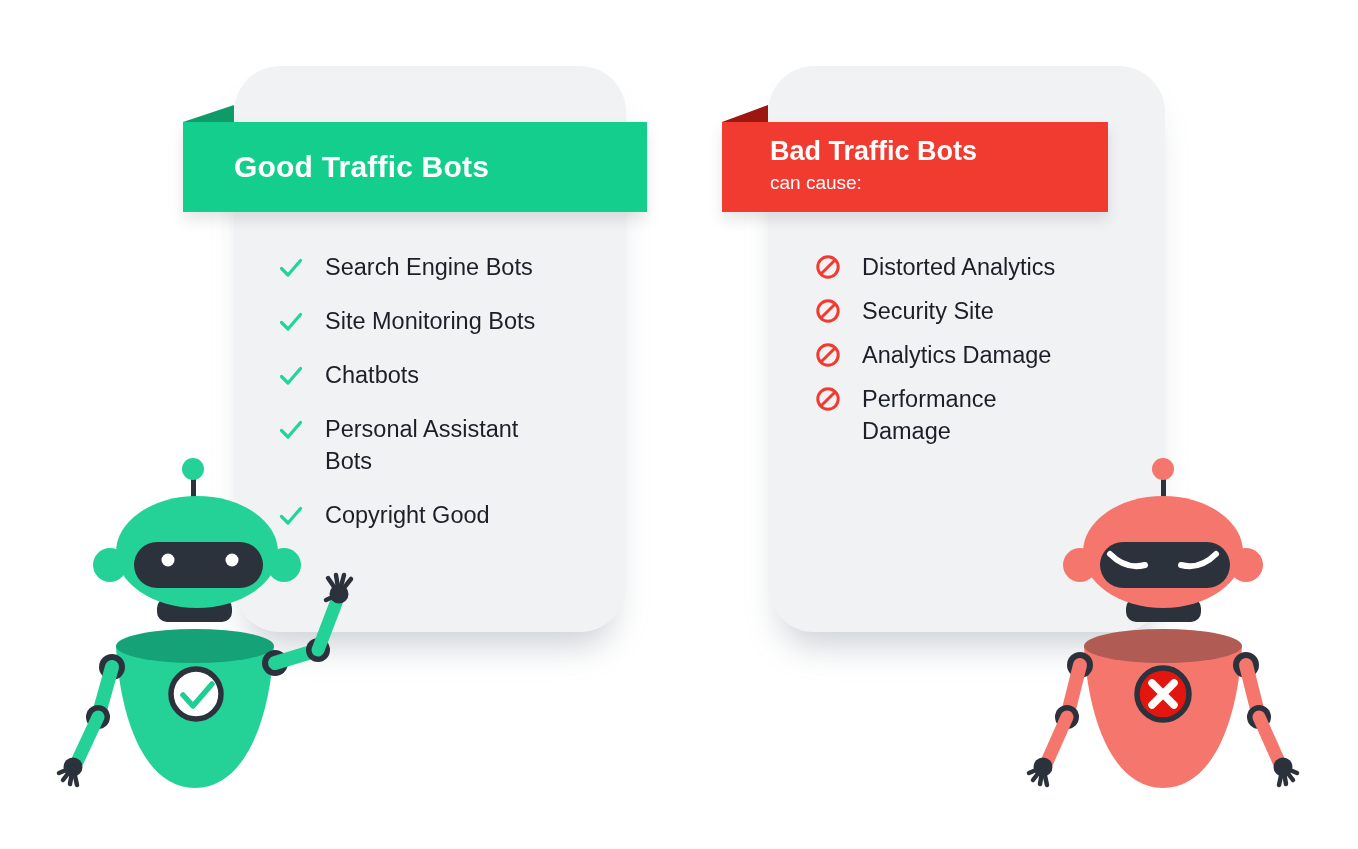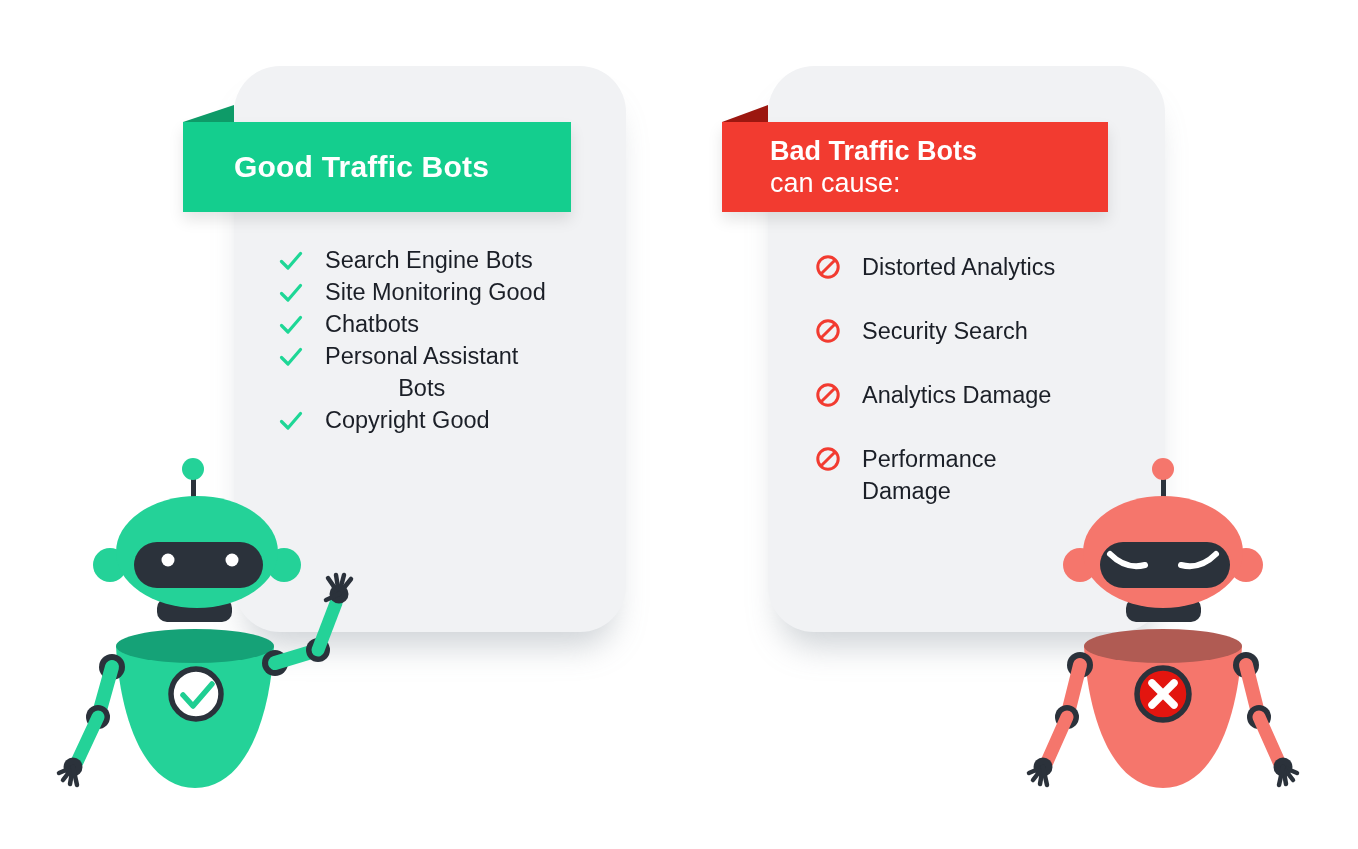--- a/index.html
+++ b/index.html
@@ -12,43 +12,43 @@
     background:#F1F2F4;border-radius:46px;z-index:1;
     box-shadow:0 26px 32px -12px rgba(130,140,150,0.38);
   }
   .card.good{left:234px;}
   .card.bad{left:768px;width:397px;}
 
   .ribbon{
     position:absolute;top:56px;height:90px;color:#ffffff;z-index:3;
     box-shadow:0 8px 14px rgba(0,0,0,0.10);
   }
-  .good .ribbon{left:-51px;width:388px;background:#14CE8E;}
+  .good .ribbon{left:-51px;width:464px;background:#14CE8E;}
   .bad  .ribbon{left:-46px;width:386px;background:#F23B30;}
   .fold{
     position:absolute;top:-17px;left:0;height:17px;
     clip-path:polygon(0 100%,100% 0,100% 100%);
   }
   .good .fold{width:51px;background:#0E9B68;}
   .bad  .fold{width:46px;background:#9C1710;}
 
   .ribbon-title-single{
     line-height:90px;padding-left:51px;font-size:30px;font-weight:bold;
     letter-spacing:0.2px;white-space:nowrap;
   }
   .ribbon-title-stack{padding:13px 0 0 48px;}
   .ribbon-title-stack .b{display:block;font-size:27px;font-weight:bold;line-height:33px;}
-  .ribbon-title-stack .r{display:block;font-size:27px;font-weight:normal;line-height:30px;}
+  .ribbon-title-stack .r{display:block;font-size:19px;font-weight:normal;line-height:30px;}
 
   .list{
     position:absolute;margin:0;padding:0;list-style:none;
     display:flex;flex-direction:column;
   }
-  .good .list{left:44px;top:178px;text-align:center;}
-  .bad  .list{left:47px;top:185px;gap:32px;}
+  .good .list{left:44px;top:185px;gap:22px;}
+  .bad  .list{left:47px;top:185px;gap:12px;}
   .item{display:flex;align-items:flex-start;gap:21px;
     font-size:23.5px;line-height:32px;color:#1B1F27;}
   .item .txt{white-space:pre-line;}
   .item .li-icon{flex:0 0 auto;margin-top:3px;}
 
   .robot{position:absolute;z-index:2;}
   .robot.good-bot{left:40px;top:448px;}
   .robot.bad-bot{left:1010px;top:448px;}
 </style>
 </head>
@@ -65,21 +65,21 @@
       <li class="item">
         <svg class="li-icon" width="26" height="26" viewBox="0 0 26 26">
           <path d="M3.5 14.5 L10 21 L22.5 6.5" fill="none" stroke="#1ED796" stroke-width="3.2" stroke-linecap="round" stroke-linejoin="round"></path>
         </svg>
         <span class="txt">Search Engine Bots</span>
       </li>
       <li class="item">
         <svg class="li-icon" width="26" height="26" viewBox="0 0 26 26">
           <path d="M3.5 14.5 L10 21 L22.5 6.5" fill="none" stroke="#1ED796" stroke-width="3.2" stroke-linecap="round" stroke-linejoin="round"></path>
         </svg>
-        <span class="txt">Site Monitoring Good</span>
+        <span class="txt">Site Monitoring Bots</span>
       </li>
       <li class="item">
         <svg class="li-icon" width="26" height="26" viewBox="0 0 26 26">
           <path d="M3.5 14.5 L10 21 L22.5 6.5" fill="none" stroke="#1ED796" stroke-width="3.2" stroke-linecap="round" stroke-linejoin="round"></path>
         </svg>
         <span class="txt">Chatbots</span>
       </li>
       <li class="item">
         <svg class="li-icon" width="26" height="26" viewBox="0 0 26 26">
           <path d="M3.5 14.5 L10 21 L22.5 6.5" fill="none" stroke="#1ED796" stroke-width="3.2" stroke-linecap="round" stroke-linejoin="round"></path>
@@ -110,21 +110,21 @@
           <circle cx="13" cy="13" r="10.2" fill="none" stroke="#F23B30" stroke-width="3"></circle>
           <line x1="6.2" y1="19.8" x2="19.8" y2="6.2" stroke="#F23B30" stroke-width="3"></line>
         </svg>
         <span class="txt">Distorted Analytics</span>
       </li>
       <li class="item">
         <svg class="li-icon" width="26" height="26" viewBox="0 0 26 26">
           <circle cx="13" cy="13" r="10.2" fill="none" stroke="#F23B30" stroke-width="3"></circle>
           <line x1="6.2" y1="19.8" x2="19.8" y2="6.2" stroke="#F23B30" stroke-width="3"></line>
         </svg>
-        <span class="txt">Security Search</span>
+        <span class="txt">Security Site</span>
       </li>
       <li class="item">
         <svg class="li-icon" width="26" height="26" viewBox="0 0 26 26">
           <circle cx="13" cy="13" r="10.2" fill="none" stroke="#F23B30" stroke-width="3"></circle>
           <line x1="6.2" y1="19.8" x2="19.8" y2="6.2" stroke="#F23B30" stroke-width="3"></line>
         </svg>
         <span class="txt">Analytics Damage</span>
       </li>
       <li class="item">
         <svg class="li-icon" width="26" height="26" viewBox="0 0 26 26">

